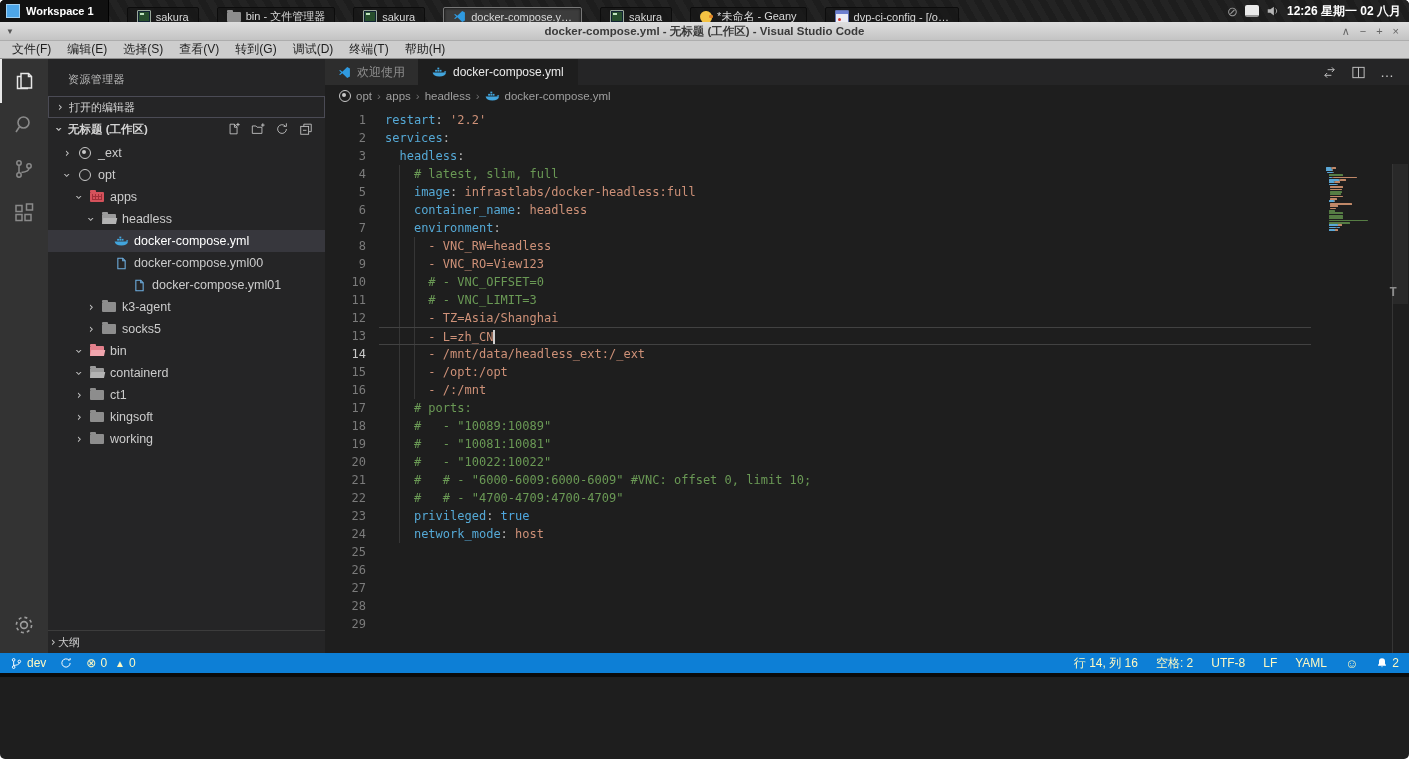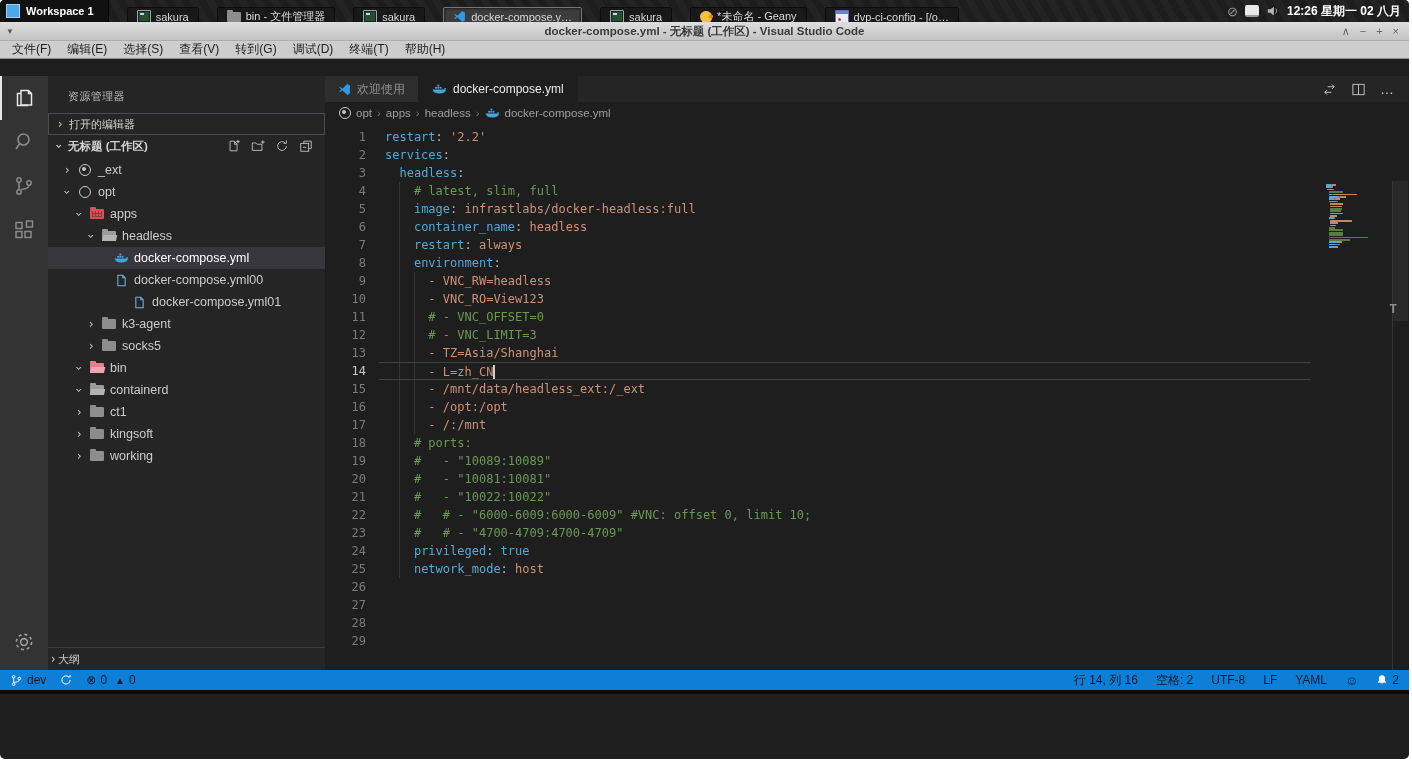--- a/index.html
+++ b/index.html
@@ -41,21 +41,21 @@
   .titlebar{height:18px;background:linear-gradient(#dedede,#c3c3c3);position:relative;
      display:flex;align-items:center;border-bottom:1px solid #adadad;}
   .tb-caret{color:#555;font-size:8px;margin-left:6px;}
   .tb-title{position:absolute;left:0;right:0;text-align:center;font-size:11.5px;font-weight:bold;color:#3a3a3a;}
   .win-controls{margin-left:auto;display:flex;gap:10px;padding-right:10px;color:#666;font-size:11px;z-index:2;}
   .win-controls span{cursor:default;}
   .menubar{height:17px;background:#cdcdcd;display:flex;align-items:center;padding-left:4px;
      border-bottom:1px solid #8f8f8f;}
   .menubar span{font-size:12px;color:#1e1e1e;padding:0 8px;}
   
-  .main{display:flex;height:594px;margin-top:17px;}
+  .main{display:flex;height:594px;}
   .activitybar{width:48px;background:#333333;display:flex;flex-direction:column;align-items:center;flex:none;}
   .ab-item{width:48px;height:44px;display:flex;align-items:center;justify-content:center;box-sizing:border-box;}
   .ab-item.active{border-left:2px solid #e7e7e7;}
   .ab-spacer{flex:1;}
   
   .sidebar{width:277px;background:#252526;flex:none;position:relative;color:#cccccc;overflow:hidden;}
   .sb-title{padding:13px 0 9px 20px;font-size:11px;letter-spacing:.4px;color:#bbbbbb;}
   .sb-sect{height:22px;display:flex;align-items:center;font-size:11px;color:#d4d4d4;}
   .sb-sect.oe{border:1px solid #4b4b55;box-sizing:border-box;}
   .sb-sect.ws{font-weight:bold;font-size:11.5px;}
@@ -95,21 +95,21 @@
   .cursor{position:absolute;top:2px;width:1.5px;height:14px;background:#cfcfcf;}
   .tk-k{color:#55a9d6;} .tk-p{color:#b9b9b9;} .tk-s{color:#ce9178;} .tk-c{color:#6a9955;} .tk-b{color:#4fa8e0;}
   .minimap{position:absolute;top:108px;right:19px;width:64px;}
   .mline{position:relative;height:2.4px;}
   .mline i{position:absolute;top:0;height:1.7px;border-radius:.5px;}
   .scroll-sep{position:absolute;top:105px;bottom:0;right:16px;width:1px;background:#353535;}
   .scroll-slider{position:absolute;top:105px;right:1px;width:15px;height:140px;background:rgba(121,121,121,.12);}
   .ovr-marker{position:absolute;right:12px;top:225px;color:#8b8b8b;font-size:13px;font-weight:bold;
      font-family:"DejaVu Sans Mono",monospace;}
   
-  .statusbar{height:20px;background:#0d7fd6;color:#0f172a;display:flex;align-items:center;
+  .statusbar{height:20px;background:#0d7fd6;color:#fef9c3;display:flex;align-items:center;
      font-size:12px;padding:0 10px;}
   .sb-item{display:flex;align-items:center;gap:4px;margin-right:14px;white-space:nowrap;}
   .sb-right{margin-left:auto;display:flex;align-items:center;}
   .sb-right .sb-item{margin-right:0;margin-left:18px;}
   .bottomstrip{height:4px;background:#0b0b0b;}
   svg{flex:none;}
 </style>
 </head>
 <body>
 
@@ -488,21 +488,20 @@
             <div class="lnum">28</div>
             <div class="lnum">29</div>
           </div>
         <div class="csurf" id="csurf">
             <div class="cline"><span class="tk-k">restart</span><span class="tk-p">:</span><span class="tk-s"> '2.2'</span></div>
             <div class="cline"><span class="tk-k">services</span><span class="tk-p">:</span></div>
             <div class="cline"><span class="tk-w">  </span><span class="tk-k">headless</span><span class="tk-p">:</span></div>
             <div class="cline"><div class="guide" style="left: calc(2ch + 6px);"></div><span class="tk-w">    </span><span class="tk-c"># latest, slim, full</span></div>
             <div class="cline"><div class="guide" style="left: calc(2ch + 6px);"></div><span class="tk-w">    </span><span class="tk-k">image</span><span class="tk-p">:</span><span class="tk-s"> infrastlabs/docker-headless:full</span></div>
             <div class="cline"><div class="guide" style="left: calc(2ch + 6px);"></div><span class="tk-w">    </span><span class="tk-k">container_name</span><span class="tk-p">:</span><span class="tk-s"> headless</span></div>
-            <div class="cline"><div class="guide" style="left: calc(2ch + 6px);"></div><span class="tk-w">    </span><span class="tk-k">restart</span><span class="tk-p">:</span><span class="tk-s"> always</span></div>
             <div class="cline"><div class="guide" style="left: calc(2ch + 6px);"></div><span class="tk-w">    </span><span class="tk-k">environment</span><span class="tk-p">:</span></div>
             <div class="cline"><div class="guide" style="left: calc(2ch + 6px);"></div><div class="guide" style="left: calc(4ch + 6px);"></div><span class="tk-w">      </span><span class="tk-s">- VNC_RW=headless</span></div>
             <div class="cline"><div class="guide" style="left: calc(2ch + 6px);"></div><div class="guide" style="left: calc(4ch + 6px);"></div><span class="tk-w">      </span><span class="tk-s">- VNC_RO=View123</span></div>
             <div class="cline"><div class="guide" style="left: calc(2ch + 6px);"></div><div class="guide" style="left: calc(4ch + 6px);"></div><span class="tk-w">      </span><span class="tk-c"># - VNC_OFFSET=0</span></div>
             <div class="cline"><div class="guide" style="left: calc(2ch + 6px);"></div><div class="guide" style="left: calc(4ch + 6px);"></div><span class="tk-w">      </span><span class="tk-c"># - VNC_LIMIT=3</span></div>
             <div class="cline"><div class="guide" style="left: calc(2ch + 6px);"></div><div class="guide" style="left: calc(4ch + 6px);"></div><span class="tk-w">      </span><span class="tk-s">- TZ=Asia/Shanghai</span></div>
             <div class="cline cur"><div class="guide" style="left: calc(2ch + 6px);"></div><div class="guide" style="left: calc(4ch + 6px);"></div><span class="tk-w">      </span><span class="tk-s">- L=zh_CN</span><span class="cursor" style="left: calc(15ch + 6px);"></span></div>
             <div class="cline"><div class="guide" style="left: calc(2ch + 6px);"></div><div class="guide" style="left: calc(4ch + 6px);"></div><span class="tk-w">      </span><span class="tk-s">- /mnt/data/headless_ext:/_ext</span></div>
             <div class="cline"><div class="guide" style="left: calc(2ch + 6px);"></div><div class="guide" style="left: calc(4ch + 6px);"></div><span class="tk-w">      </span><span class="tk-s">- /opt:/opt</span></div>
             <div class="cline"><div class="guide" style="left: calc(2ch + 6px);"></div><div class="guide" style="left: calc(4ch + 6px);"></div><span class="tk-w">      </span><span class="tk-s">- /:/mnt</span></div>

